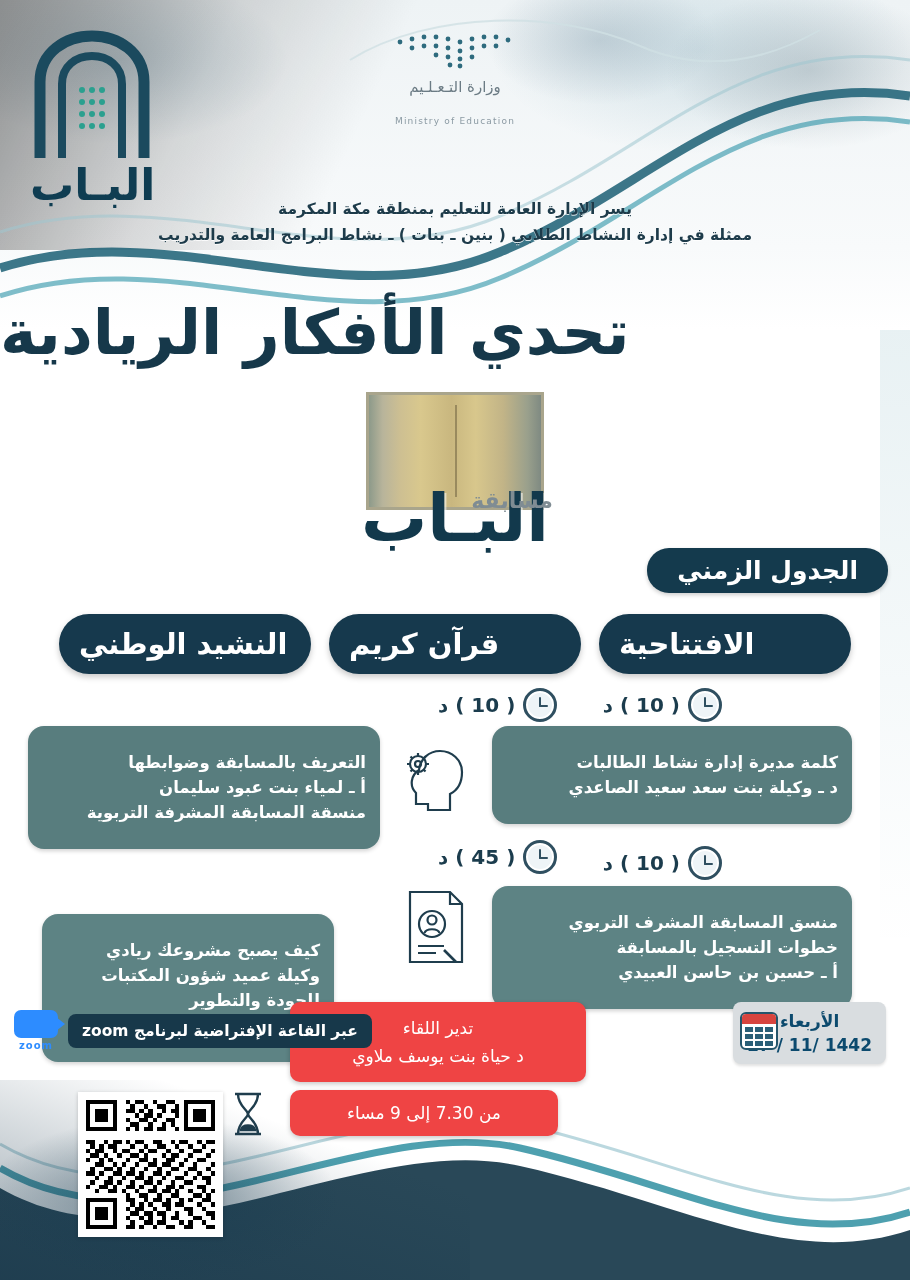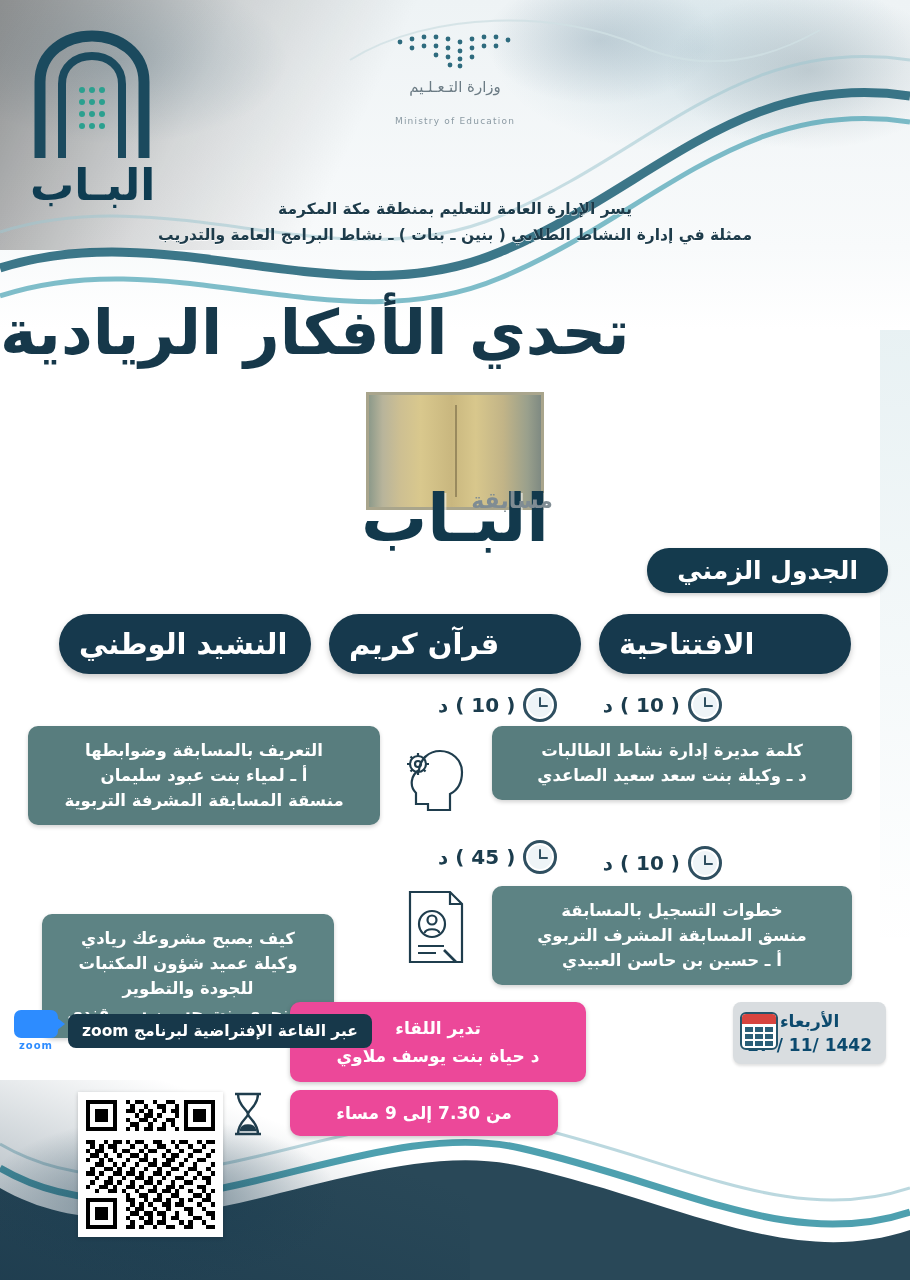--- a/index.html
+++ b/index.html
@@ -146,22 +146,22 @@
     box-shadow: inset 0 0 0 2px #fff;
   }
   .clock:before, .clock:after {
     content: ""; position: absolute; background: #2f4f60; border-radius: 2px;
   }
   .clock:before { width: 2px; height: 10px; left: 13px; top: 6px; }
   .clock:after  { width: 9px; height: 2px; left: 13px; top: 14px; }
 
   .card {
     position: absolute; z-index: 6;
-    background: #587d7e; color: #fff; border-radius: 10px;
-    padding: 12px 14px; text-align: center;
+    background: #587d7e; color: #fff; border-radius: 16px;
+    padding: 24px 14px; 
     font-size: 16.5px; font-weight: 700; line-height: 25px;
     box-shadow: 0 2px 4px rgba(0,0,0,0.18);
   }
   .card.teal2 { background: #5d8384; }
 
   
   .mid-icon {
     position: absolute; z-index: 6; color: #1f3d4d;
   }
 
@@ -179,22 +179,22 @@
     border: 2px solid #24556b; overflow: hidden;
   }
   .cal-icon .top { height: 10px; background: #d7443e; }
   .cal-icon .grid {
     display: grid; grid-template-columns: repeat(3,1fr); gap: 2px; padding: 3px;
   }
   .cal-icon .grid i { display: block; height: 5px; background: #2a5f77; }
 
   .dark-card {
     position: absolute; z-index: 6;
-    background: #ec4899; color: #fff; border-radius: 10px;
-    text-align: center; font-weight: 700;
+    background: #ef4444; color: #fff; border-radius: 10px;
+    text-align: center; font-weight: 400;
     box-shadow: 0 2px 5px rgba(0,0,0,0.22);
   }
 
   .zoom-badge {
     position: absolute; z-index: 6; left: 68px; top: 1014px;
     background: #17384a; color: #fff; border-radius: 8px;
     padding: 8px 14px; font-size: 15.5px; font-weight: 700;
   }
   .zoom-logo {
     position: absolute; z-index: 6; left: 12px; top: 1010px;
@@ -361,22 +361,22 @@
     <circle cx="20" cy="22" r="3"></circle>
     <path d="M20,11 L20,14 M20,30 L20,33 M9,22 L12,22 M28,22 L31,22 M12.5,14.5 L14.7,16.7 M25.3,27.3 L27.5,29.5 M27.5,14.5 L25.3,16.7 M14.7,27.3 L12.5,29.5"></path>
   </svg>
 </div>
 
 <div class="dur-row" style="top:846px; right:188px;">
   <span class="clock"></span>
   <span>( 10 ) د</span>
 </div>
 <div class="card teal2" style="top:886px; right:58px; width:360px;">
+  <div>منسق المسابقة المشرف التربوي</div>
   <div>خطوات التسجيل بالمسابقة</div>
-  <div>منسق المسابقة المشرف التربوي</div>
   <div>أ ـ حسين بن حاسن العبيدي</div>
 </div>
 
 <div class="dur-row" style="top:840px; left:438px;text-align:center;">
   <span class="clock"></span>
   <span>( 45 ) د</span>
 </div>
 <div class="card teal2" style="top:914px; left:28px; width:292px;margin-left:14px;">
   <div>كيف يصبح مشروعك ريادي</div>
   <div>وكيلة عميد شؤون المكتبات للجودة والتطوير</div>

